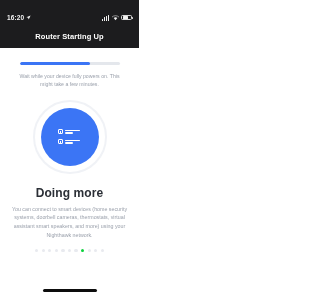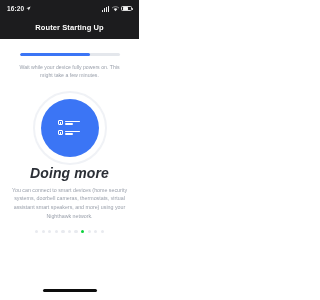--- a/index.html
+++ b/index.html
@@ -21,21 +21,21 @@
     background: #ffffff;
     display: flex;
     flex-direction: column;
   }
 
   
   .topbar {
     background: #1c1c1e;
     color: #ffffff;
     flex: 0 0 auto;
-    padding-top: 2px;
+    padding-top: 11px;
   }
   .statusbar {
     height: 13px;
     display: flex;
     align-items: center;
     justify-content: space-between;
     padding: 0 7px;
   }
   .status-left {
     display: flex;
@@ -209,25 +209,25 @@
   .li-lines b {
     display: block;
     height: 1.2px;
     background: #ffffff;
     border-radius: 1px;
   }
   .li-lines b.long { width: 15px; }
   .li-lines b.short { width: 8.5px; }
 
   .card-title {
-    font-size: 14px;
+    margin-top: 12px;
+    font-size: 12px;
     font-weight: bold;
     color: #2b2f36;
     letter-spacing: 0.1px;
-    font-style: italic;
   }
   .card-body {
     width: 122px;
     margin-top: 5px;
     text-align: center;
     font-size: 5.3px;
     line-height: 1.62;
     color: #9aa0ab;
   }
 

